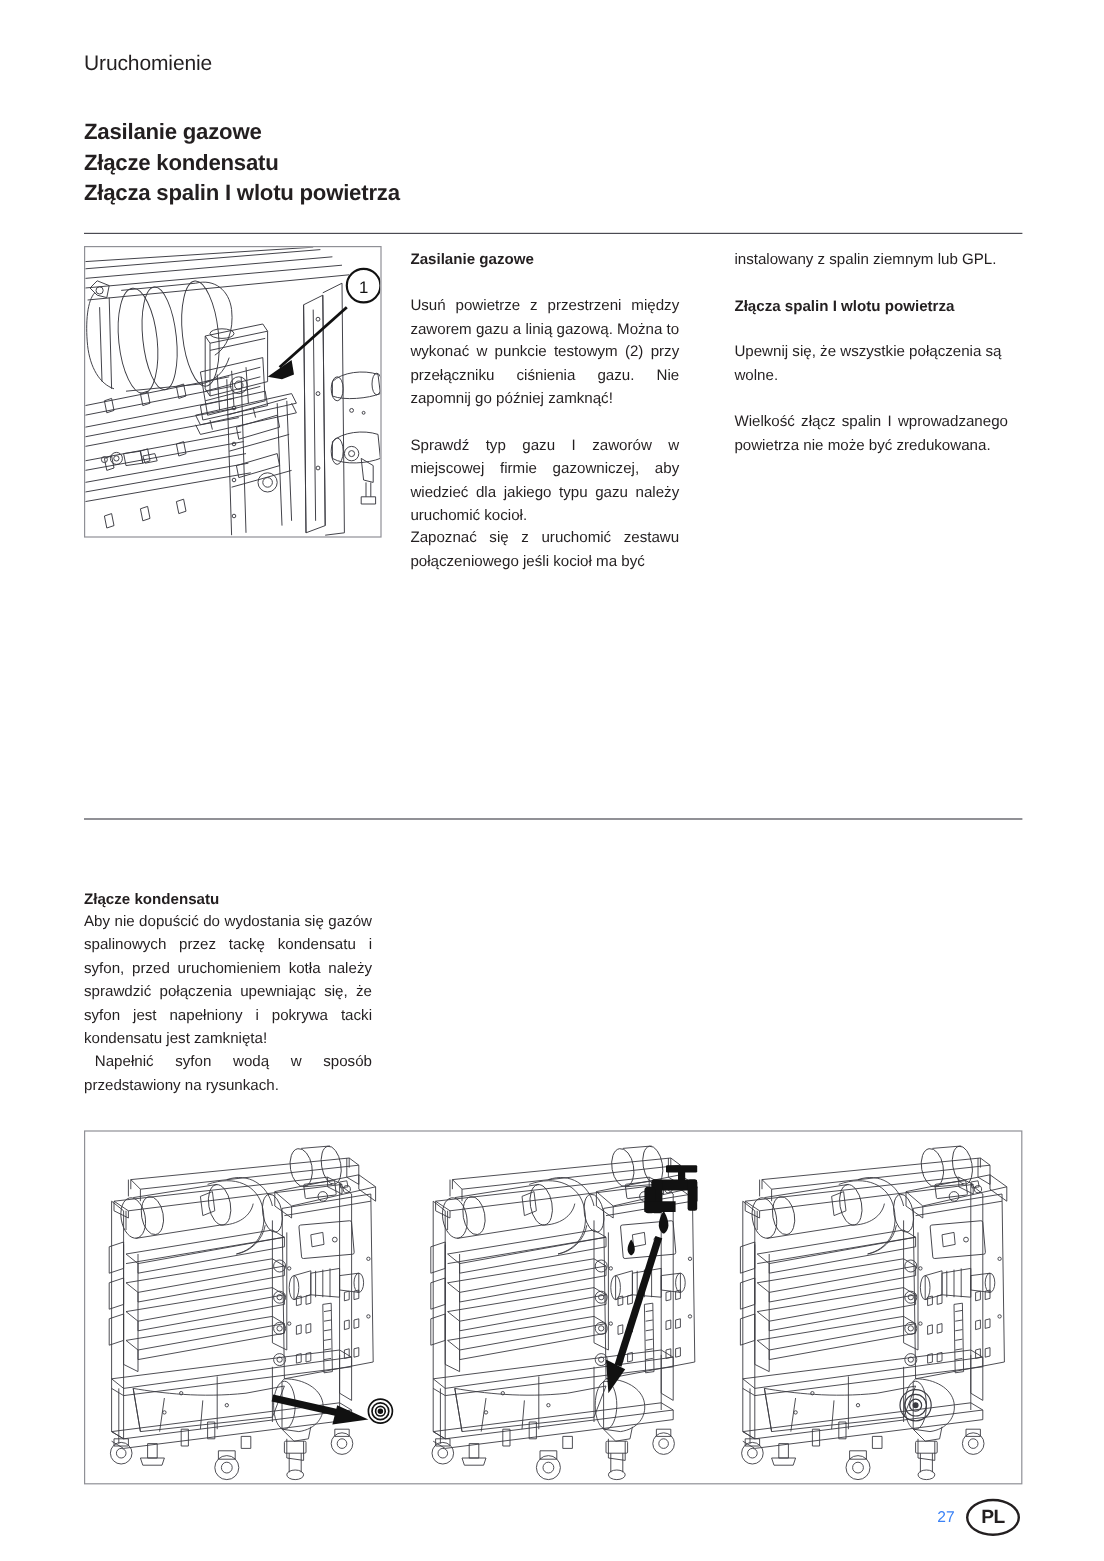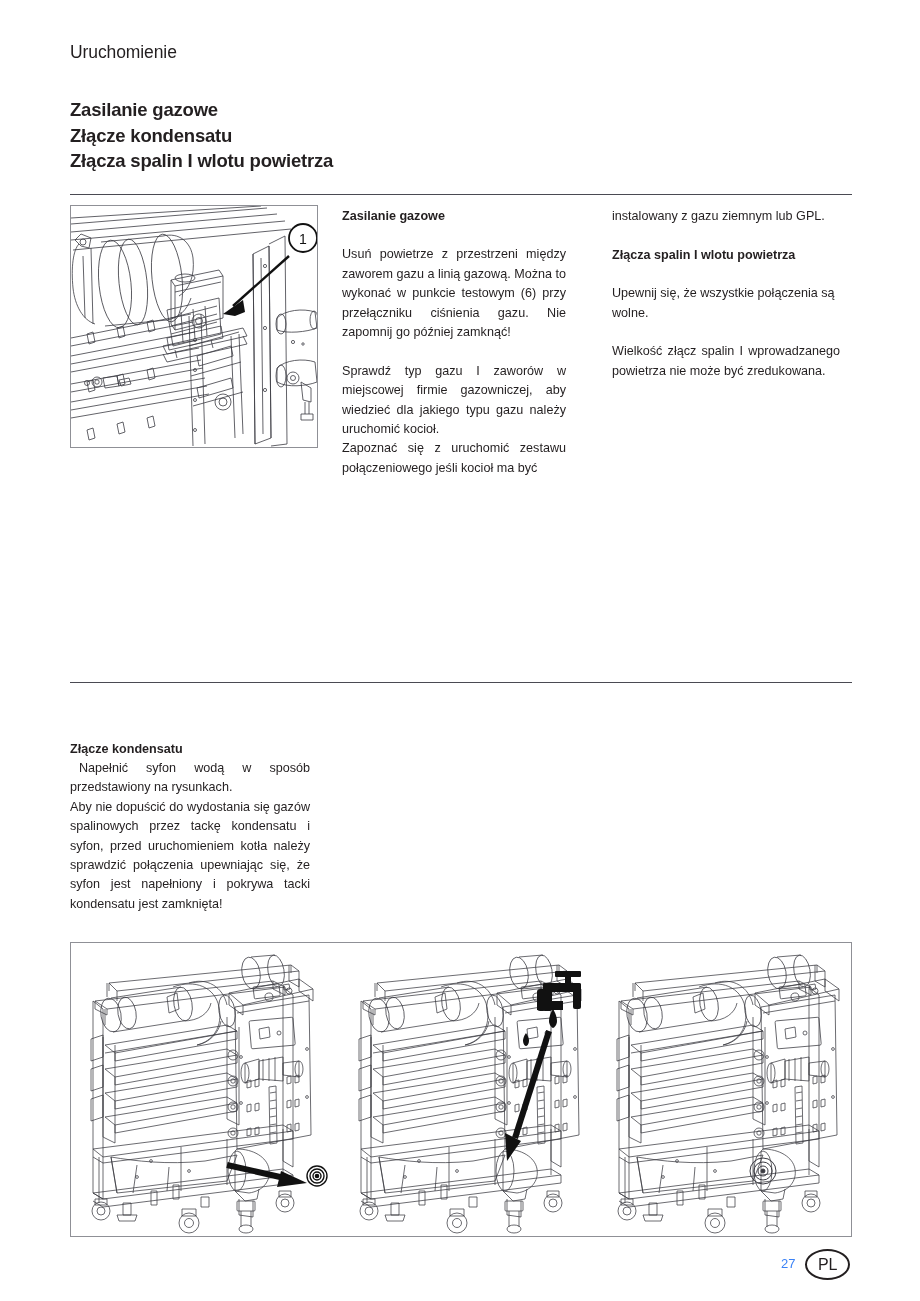--- a/index.html
+++ b/index.html
@@ -116,21 +116,21 @@
     box-sizing: border-box;
   }
   .pl-badge .txt {
     position: absolute;
     left: 0; top: 0;
     width: 45px; height: 31px;
     display: flex;
     align-items: center;
     justify-content: center;
     font-size: 16px;
-    font-weight: normal;
+    font-weight: bold;
     letter-spacing: -0.4px;
   }
 </style>
 </head>
 <body>
 
 <div class="page">
 
   <div class="chapter-title">Uruchomienie</div>
 
@@ -241,40 +241,40 @@
       <g>
         <circle cx="232" cy="32" r="14" fill="#ffffff" stroke="#111" stroke-width="1.8"></circle>
         <text x="232" y="38" text-anchor="middle" font-family="Liberation Sans, sans-serif" font-size="14" fill="#111">1</text>
       </g>
     </svg>
   </div>
 
   <div class="col col-left">
     <div class="sec-head">Zasilanie gazowe</div>
     <div class="gap"></div>
-    <p class="para noindent">Usuń powietrze z przestrzeni między zaworem gazu a linią gazową. Można to wykonać w punkcie testowym (6) przy przełączniku ciśnienia gazu. Nie zapomnij go później zamknąć!</p>
+    <p class="para noindent">Usuń powietrze z przestrzeni między zaworem gazu a linią gazową. Można to wykonać w punkcie testowym (2) przy przełączniku ciśnienia gazu. Nie zapomnij go później zamknąć!</p>
     <div class="gap"></div>
     <p class="para noindent">Sprawdź typ gazu I zaworów w miejscowej firmie gazowniczej, aby wiedzieć dla jakiego typu gazu należy uruchomić kocioł.</p>
     <p class="para noindent">Zapoznać się z uruchomić zestawu połączeniowego jeśli kocioł ma być</p>
   </div>
 
   <div class="col col-right">
-    <p class="para noindent">instalowany z gazu ziemnym lub GPL.</p>
+    <p class="para noindent">instalowany z spalin ziemnym lub GPL.</p>
     <div class="gap"></div>
     <div class="sec-head">Złącza spalin I wlotu powietrza</div>
     <div class="gap"></div>
     <p class="para noindent left">Upewnij się, że wszystkie połączenia są wolne.</p>
     <div class="gap"></div>
     <p class="para noindent">Wielkość złącz spalin I wprowadzanego powietrza nie może być zredukowana.</p>
   </div>
 
   <div class="col col-lower">
     <div class="sec-head">Złącze kondensatu</div>
+    <p class="para noindent">Aby nie dopuścić do wydostania się gazów spalinowych przez tackę kondensatu i syfon, przed uruchomieniem kotła należy sprawdzić połączenia upewniając się, że syfon jest napełniony i pokrywa tacki kondensatu jest zamknięta!</p>
     <p class="para">Napełnić syfon wodą w sposób przedstawiony na rysunkach.</p>
-    <p class="para noindent">Aby nie dopuścić do wydostania się gazów spalinowych przez tackę kondensatu i syfon, przed uruchomieniem kotła należy sprawdzić połączenia upewniając się, że syfon jest napełniony i pokrywa tacki kondensatu jest zamknięta!</p>
   </div>
 
   <div class="figbox fig-bottom">
     <svg width="780" height="293" viewBox="0 0 780 293">
       <defs>
 
         <g id="boiler" fill="none" stroke="#3b3b42" stroke-width="0.75" stroke-linejoin="round">
 
           <path d="M18 48 L196 28 L208 34 L30 56 Z"></path>
           <path d="M18 48 L18 56 L30 62 L30 56 M196 28 L196 36 L208 42 L208 34"></path>

